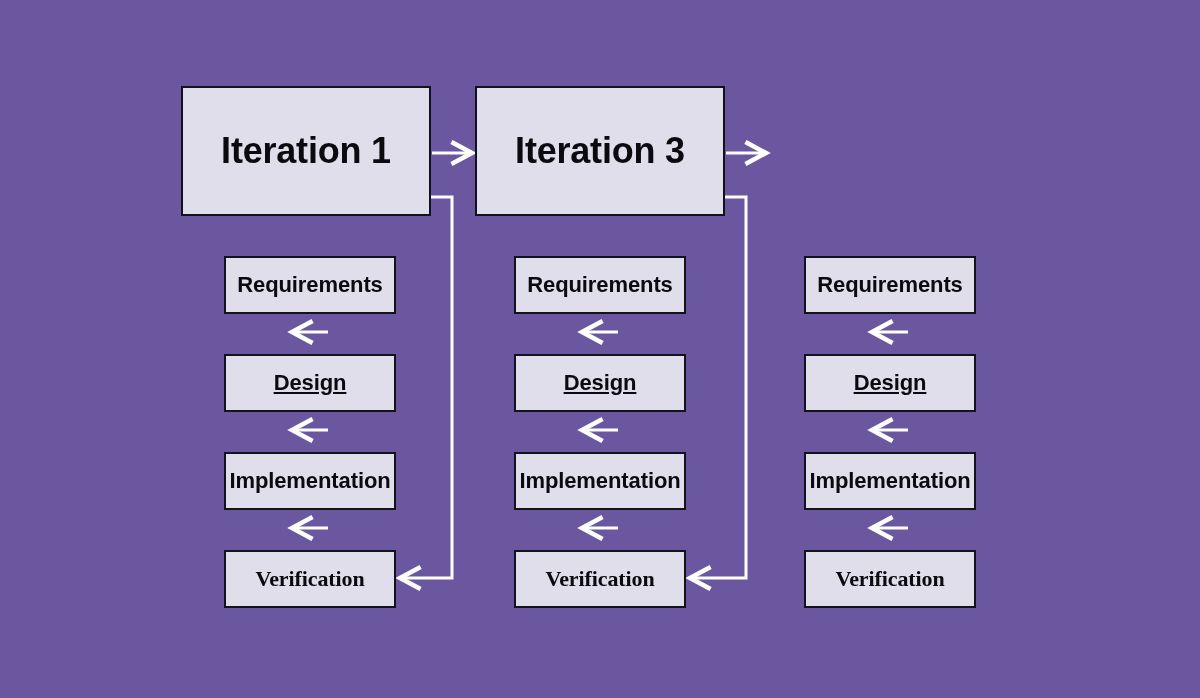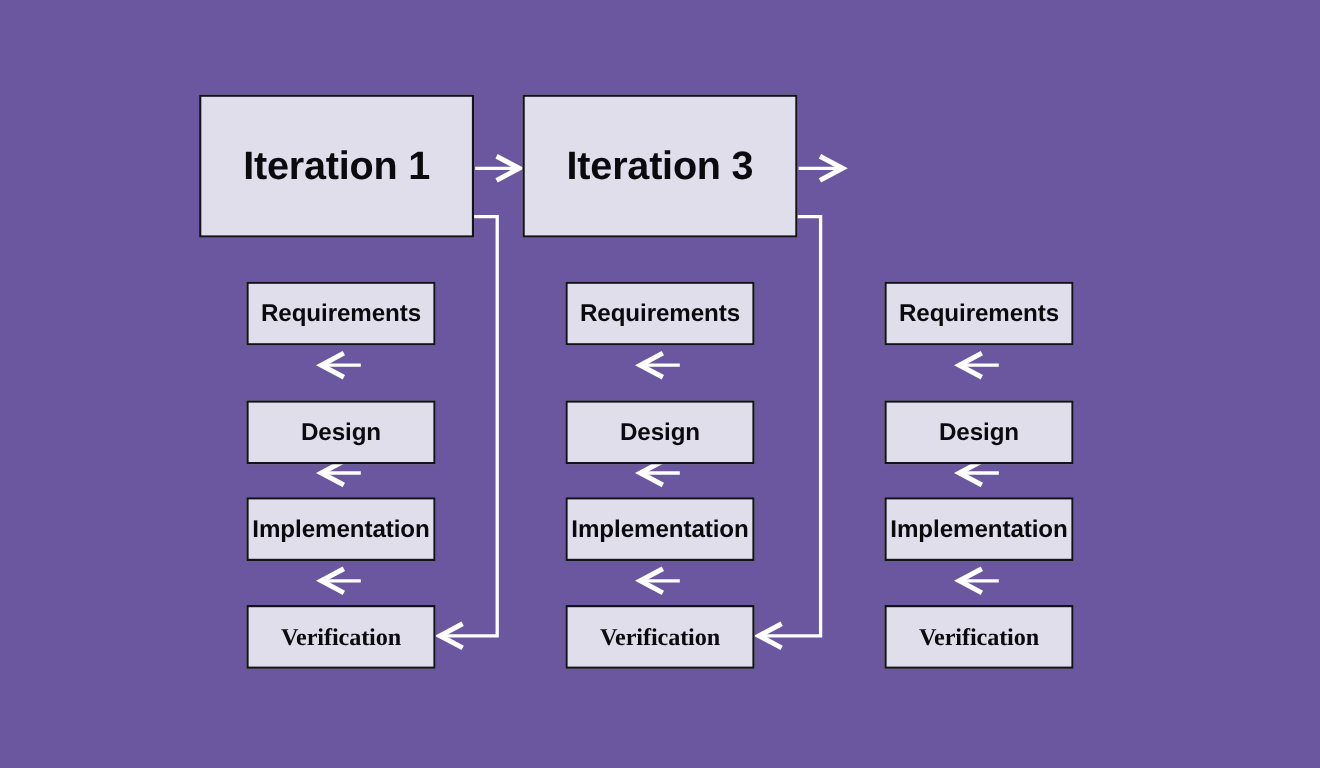--- a/index.html
+++ b/index.html
@@ -50,21 +50,21 @@
   }
   
   #iteration-1 { left: 181px; top: 86px; width: 250px; height: 130px; }
   #iteration-2 { left: 475px; top: 86px; width: 250px; height: 130px; }
   #iteration-3 { left: 769px; top: 86px; width: 250px; height: 130px; }
   
   .col1 { left: 224px; width: 172px; height: 58px; }
   .col2 { left: 514px; width: 172px; height: 58px; }
   .col3 { left: 804px; width: 172px; height: 58px; }
   .row-requirements   { top: 256px; }
-  .row-design         { top: 364px; }
+  .row-design         { top: 354px; text-decoration: underline; }
   .row-implementation { top: 452px; }
   .row-verification   { top: 550px; font-family: Liberation Serif, serif; }
 </style>
 </head>
 <body>
 
 <div id="diagram-root">
 
   <svg class="svg-layer" viewBox="0 0 1200 698" xmlns="http://www.w3.org/2000/svg">
     <defs>

